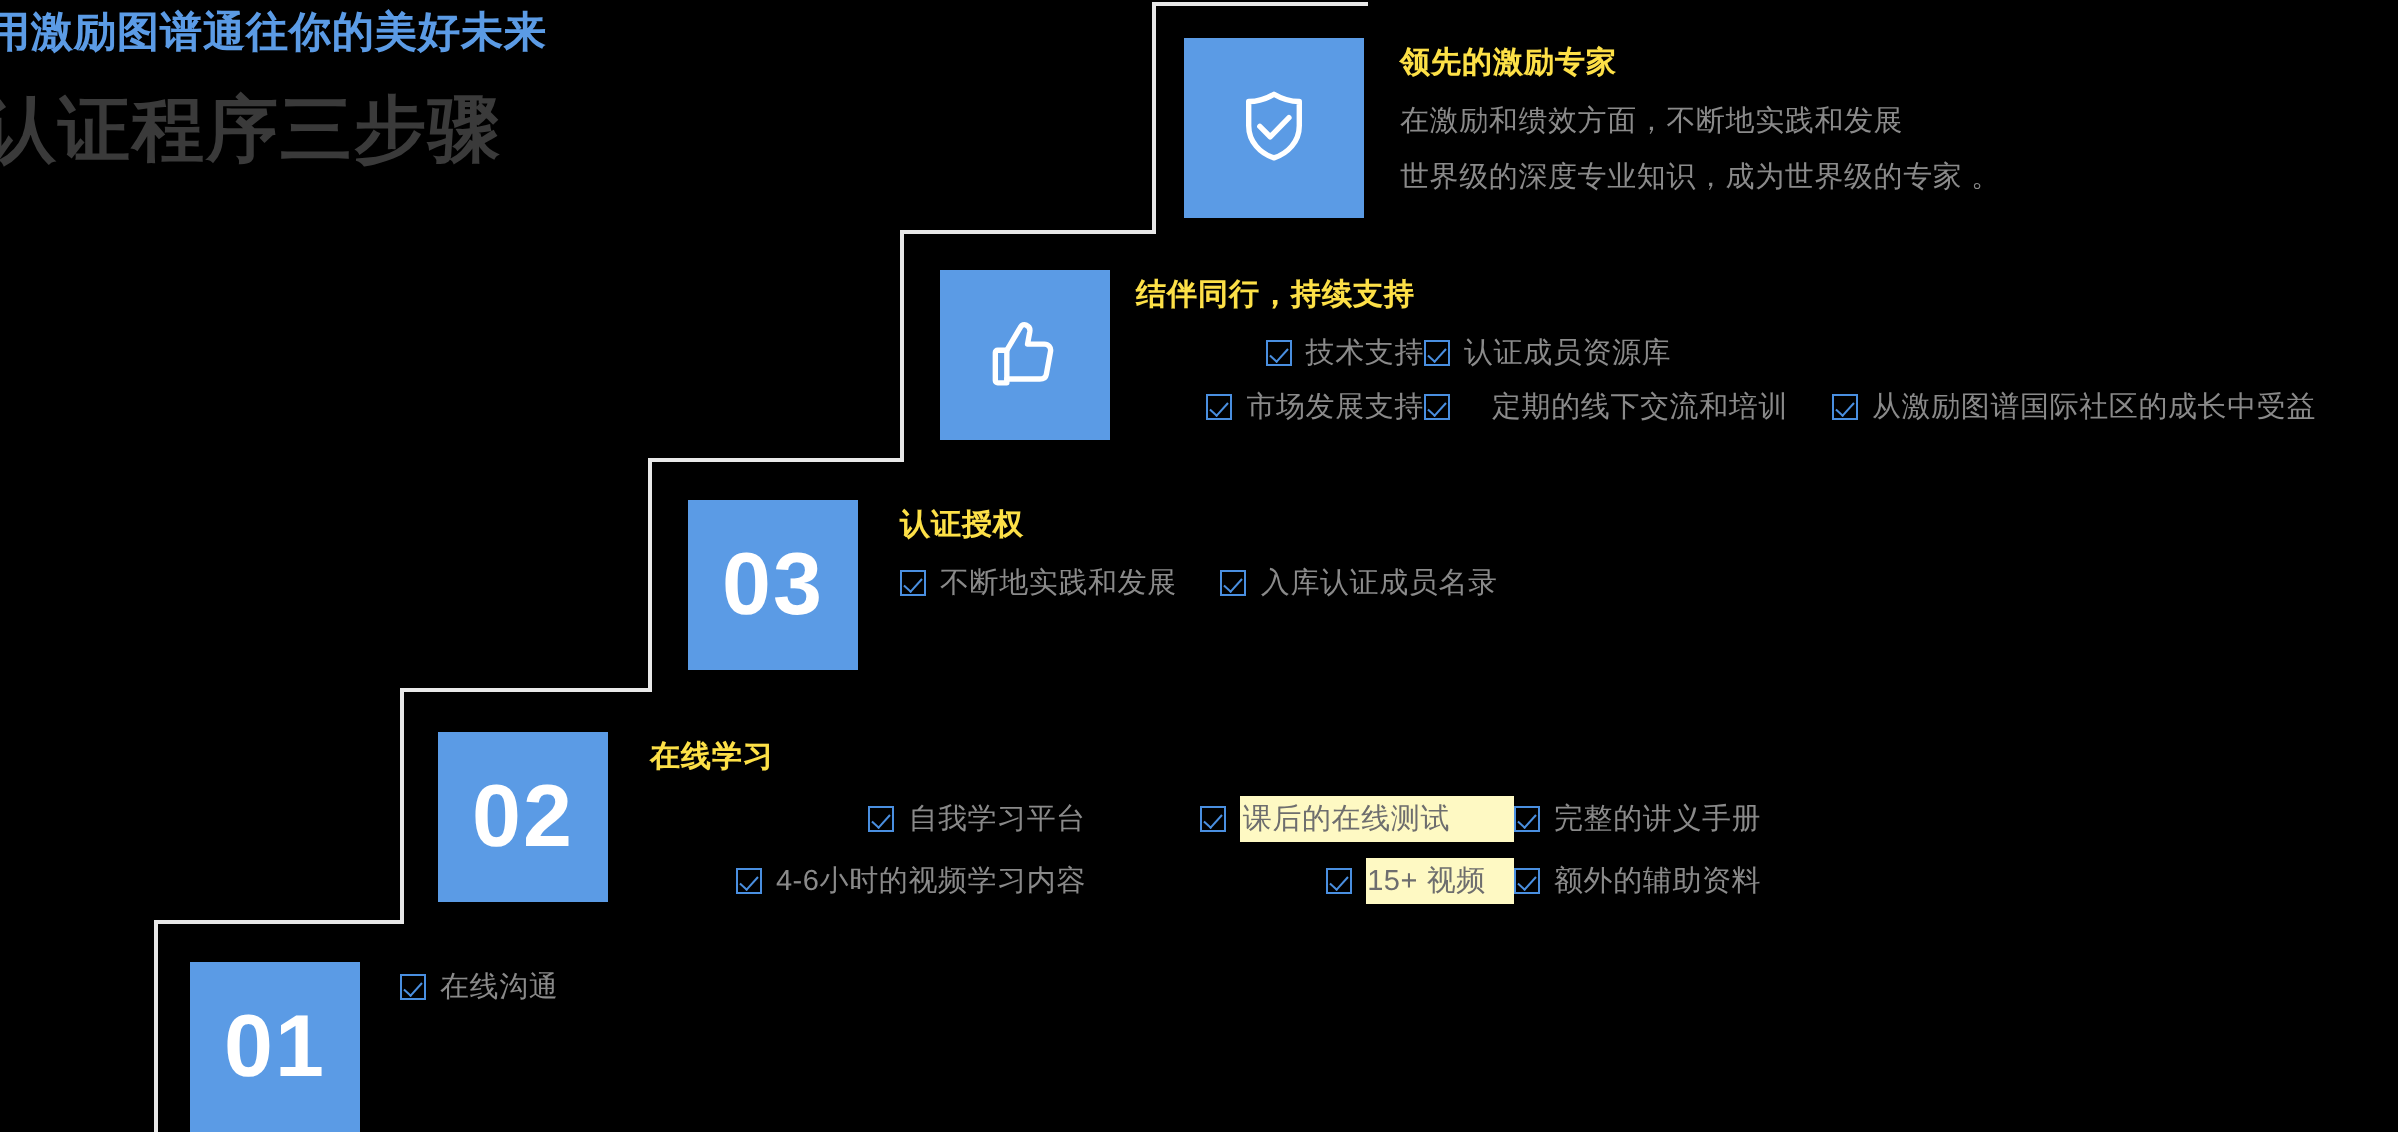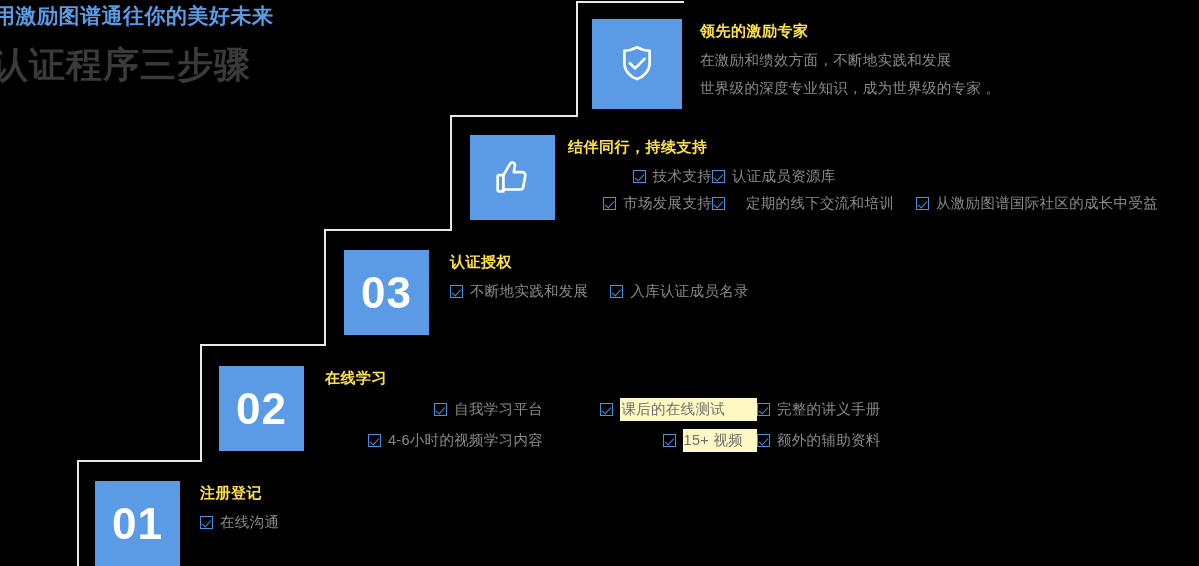--- a/index.html
+++ b/index.html
@@ -140,21 +140,20 @@
   <div class="line-v" style="left:450px; top:115px; height:116px;"></div>
   <div class="line-h" style="left:450px; top:115px; width:128px;"></div>
   <div class="line-v" style="left:576px; top:1px; height:116px;"></div>
   <div class="line-h" style="left:576px; top:1px; width:108px;"></div>
 
   <div class="step">
     <div class="badge" style="left:95px; top:481px; width:85px; height:85px;">
       <span class="badge-num">01</span>
     </div>
     <div class="content" style="left:200px; top:484px; width:400px;">
-      <div class="step-title">注册登记</div>
       <div class="item-row">
         <span class="item">
           <span class="chk"></span>
           <span class="item-label">在线沟通</span>
         </span>
       </div>
     </div>
   </div>
 
   <div class="step">

